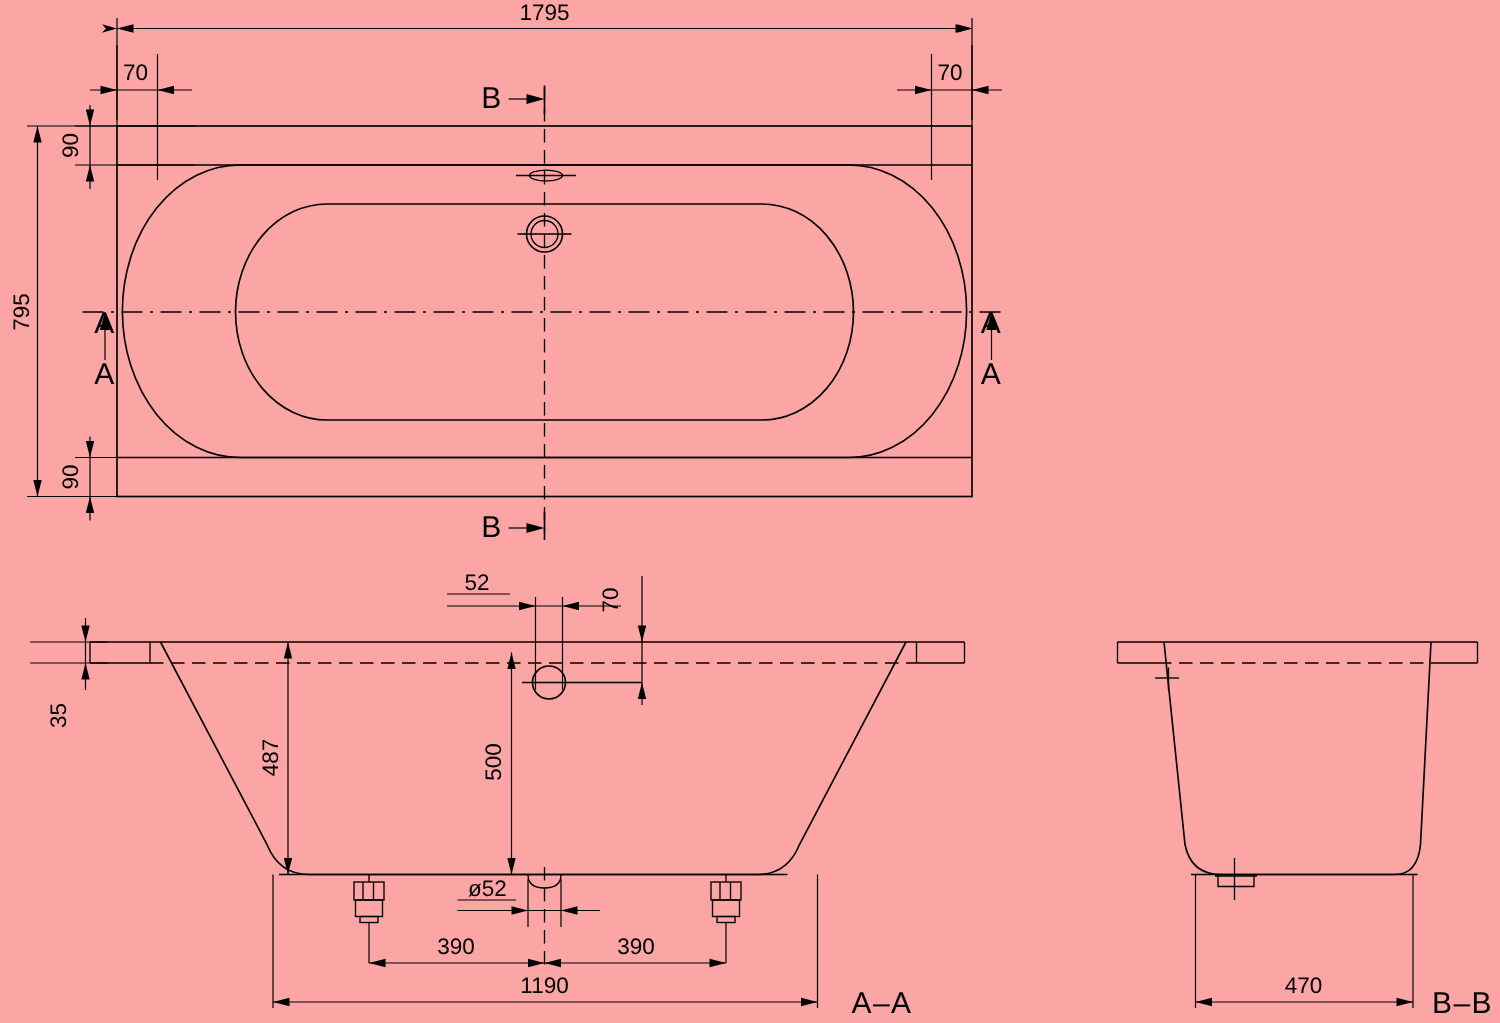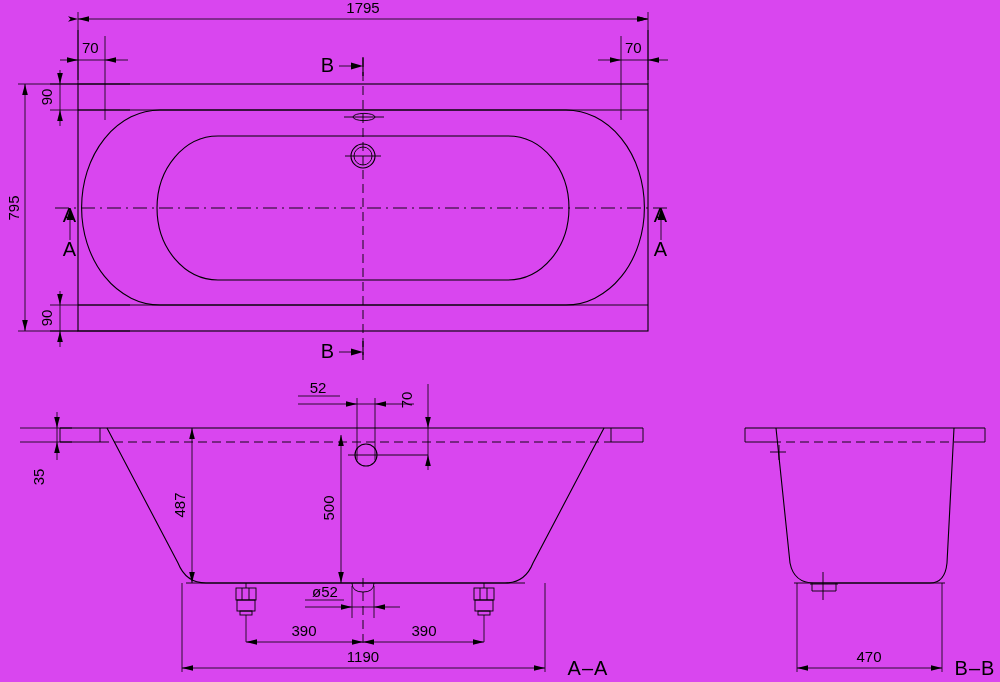--- a/index.html
+++ b/index.html
@@ -5,21 +5,21 @@
 <style>
   html,body{margin:0;padding:0;background:#ffffff;}
   body{
     width:1000px;height:682px;
     font-family:"Liberation Sans", sans-serif;
     overflow:hidden;
   }
   #drawing-root{
     position:relative;
     width:1000px;height:682px;
-    background:#d946ef;
+    background:#fca5a5;
   }
   svg#cad{
     position:absolute;left:0;top:0;
     width:1000px;height:682px;
     display:block;
   }
   .ln{stroke:#000000;fill:none;stroke-width:1.1;}
   .ln-thin{stroke:#000000;fill:none;stroke-width:0.9;}
   .ln-dim{stroke:#000000;fill:none;stroke-width:0.8;}
   .ln-center{stroke:#000000;fill:none;stroke-width:0.9;stroke-dasharray:14 5 2 5;}

